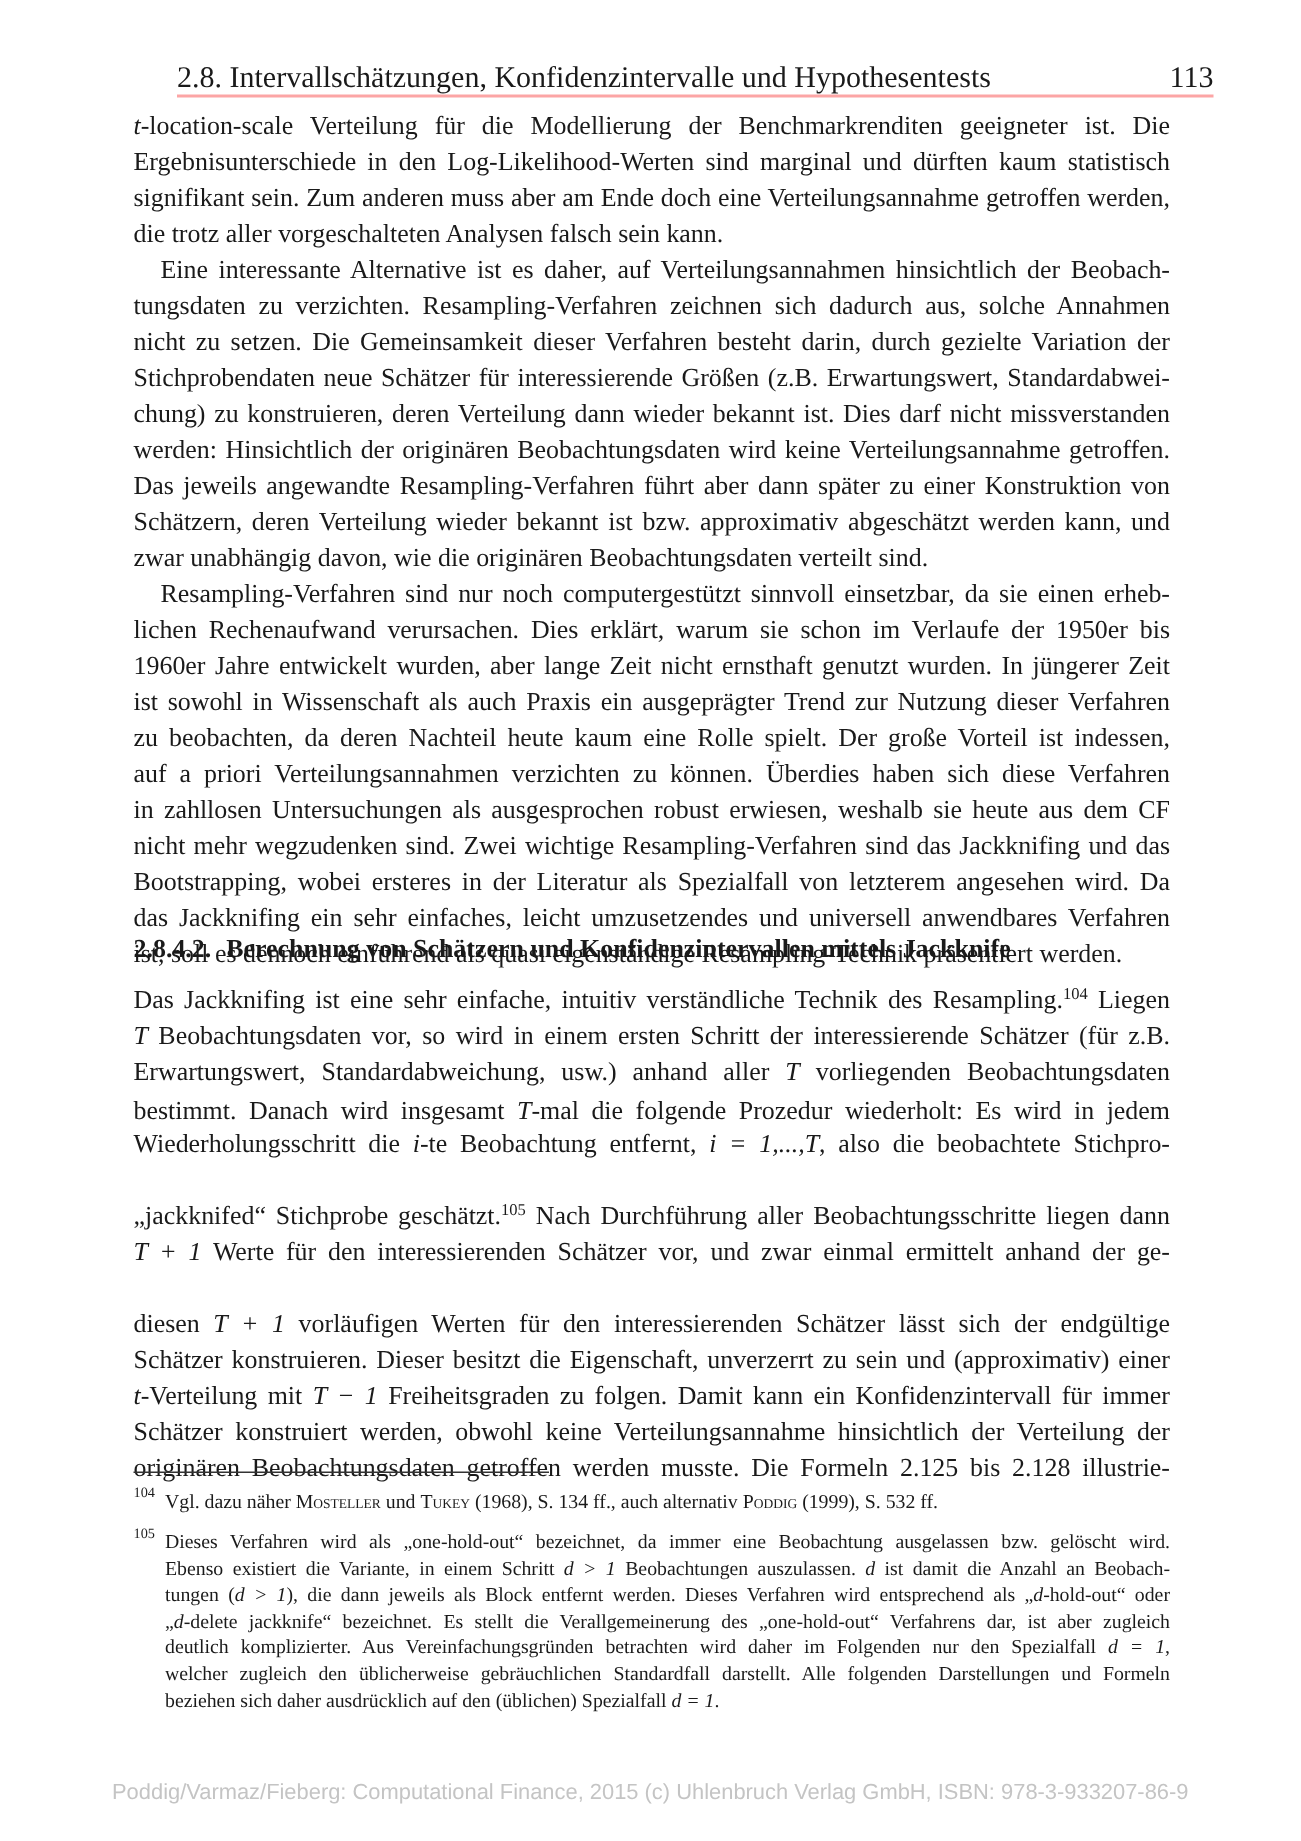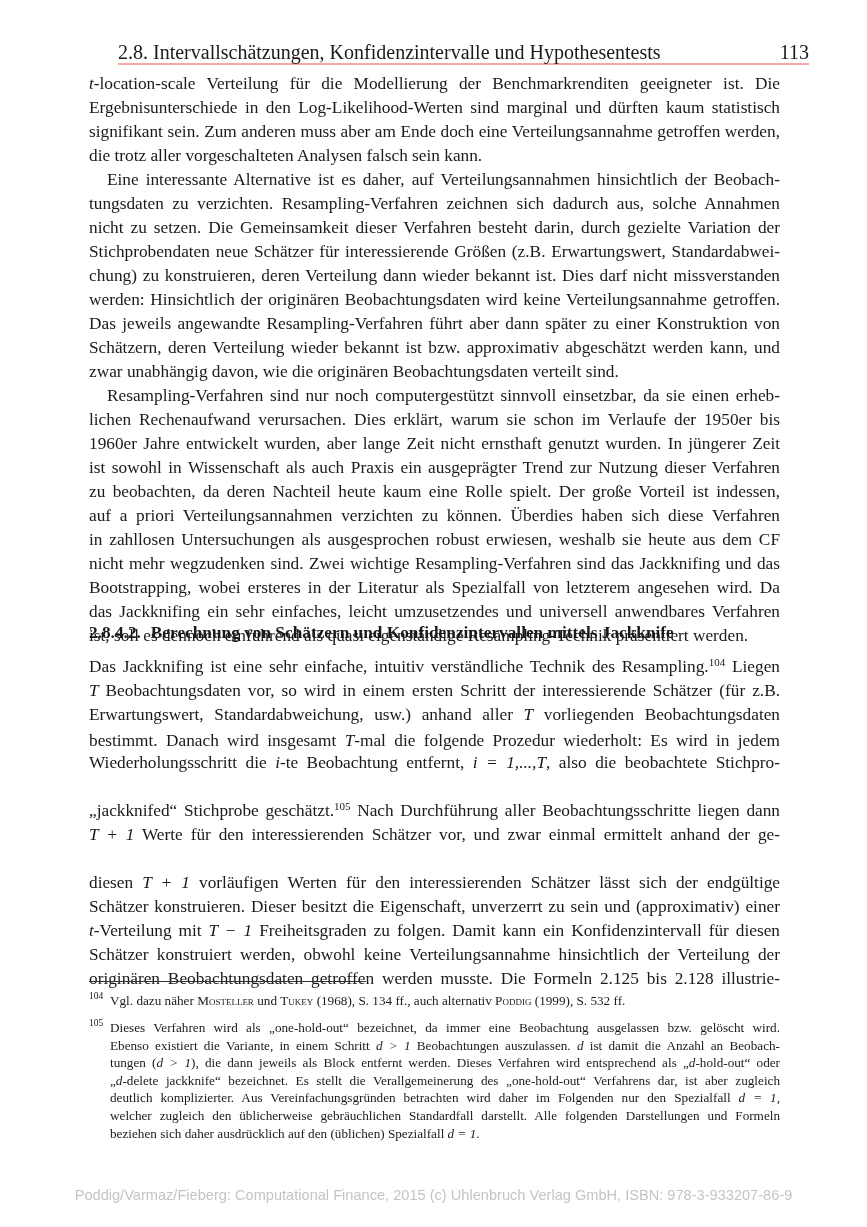--- a/index.html
+++ b/index.html
@@ -81,21 +81,21 @@
 
   <div class="line" style="top:655px"><span>Das Jackknifing ist eine sehr einfache, intuitiv verständliche Technik des Resampling.</span><sup>104</sup><span> Liegen</span></div>
   <div class="line" style="top:679px"><i>T</i><span> Beobachtungsdaten vor, so wird in einem ersten Schritt der interessierende Schätzer (für z.B.</span></div>
   <div class="line" style="top:703px"><span>Erwartungswert, Standardabweichung, usw.) anhand aller </span><i>T</i><span> vorliegenden Beobachtungsdaten</span></div>
   <div class="line" style="top:729px"><span>bestimmt. Danach wird insgesamt </span><i>T</i><span>-mal die folgende Prozedur wiederholt: Es wird in jedem</span></div>
   <div class="line" style="top:751px"><span>Wiederholungsschritt die </span><i>i</i><span>-te Beobachtung entfernt, </span><i>i = 1,...,T</i><span>, also die beobachtete Stichpro-</span></div>
   <div class="line" style="top:799px"><span>„jackknifed“ Stichprobe geschätzt.</span><sup>105</sup><span> Nach Durchführung aller Beobachtungsschritte liegen dann</span></div>
   <div class="line" style="top:823px"><i>T + 1</i><span> Werte für den interessierenden Schätzer vor, und zwar einmal ermittelt anhand der ge-</span></div>
   <div class="line" style="top:871px"><span>diesen </span><i>T + 1</i><span> vorläufigen Werten für den interessierenden Schätzer lässt sich der endgültige</span></div>
   <div class="line" style="top:895px"><span>Schätzer konstruieren. Dieser besitzt die Eigenschaft, unverzerrt zu sein und (approximativ) einer</span></div>
-  <div class="line" style="top:919px"><i>t</i><span>-Verteilung mit </span><i>T − 1</i><span> Freiheitsgraden zu folgen. Damit kann ein Konfidenzintervall für diesen</span></div>
+  <div class="line" style="top:919px"><i>t</i><span>-Verteilung mit </span><i>T − 1</i><span> Freiheitsgraden zu folgen. Damit kann ein Konfidenzintervall für immer</span></div>
   <div class="line" style="top:943px"><span>Schätzer konstruiert werden, obwohl keine Verteilungsannahme hinsichtlich der Verteilung der</span></div>
   <div class="line" style="top:967px"><span>originären Beobachtungsdaten getroffen werden musste. Die Formeln 2.125 bis 2.128 illustrie-</span></div>
 
   <div class="fn-rule"></div>
 
   <div class="fn" style="top:992px">
     <span class="mark">104</span>
     <div class="fl last"><span>Vgl. dazu näher </span><span class="sc">Mosteller</span><span> und </span><span class="sc">Tukey</span><span> (1968), S. 134 ff., auch alternativ </span><span class="sc">Poddig</span><span> (1999), S. 532 ff.</span></div>
   </div>
 

